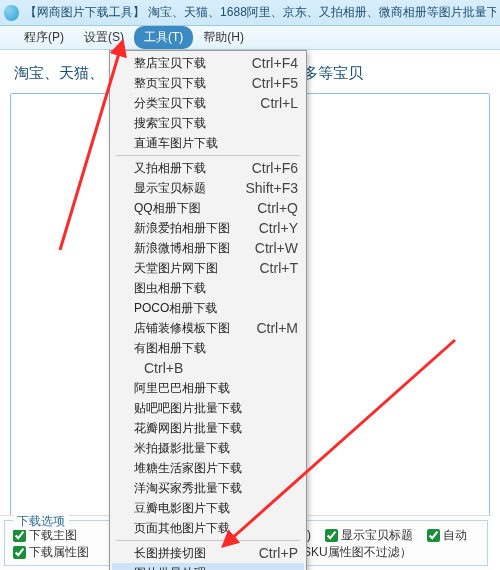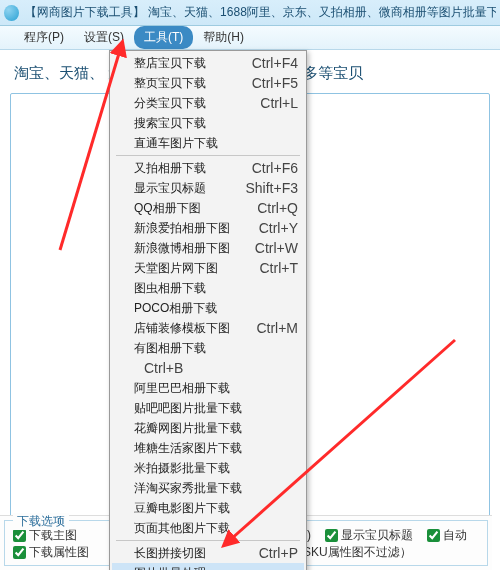--- a/index.html
+++ b/index.html
@@ -112,24 +112,24 @@
     <div class="dd-row">
       <span class="dd-label">阿里巴巴相册下载</span>
     </div>
     <div class="dd-row">
       <span class="dd-label">贴吧吧图片批量下载</span>
     </div>
     <div class="dd-row">
       <span class="dd-label">花瓣网图片批量下载</span>
     </div>
     <div class="dd-row">
-      <span class="dd-label">堆糖生活家图片下载</span>
+      <span class="dd-label">米拍摄影批量下载</span>
     </div>
     <div class="dd-row">
-      <span class="dd-label">米拍摄影批量下载</span>
+      <span class="dd-label">堆糖生活家图片下载</span>
     </div>
     <div class="dd-row">
       <span class="dd-label">洋淘买家秀批量下载</span>
     </div>
     <div class="dd-row">
       <span class="dd-label">豆瓣电影图片下载</span>
     </div>
     <div class="dd-row">
       <span class="dd-label">页面其他图片下载</span>
     </div>

